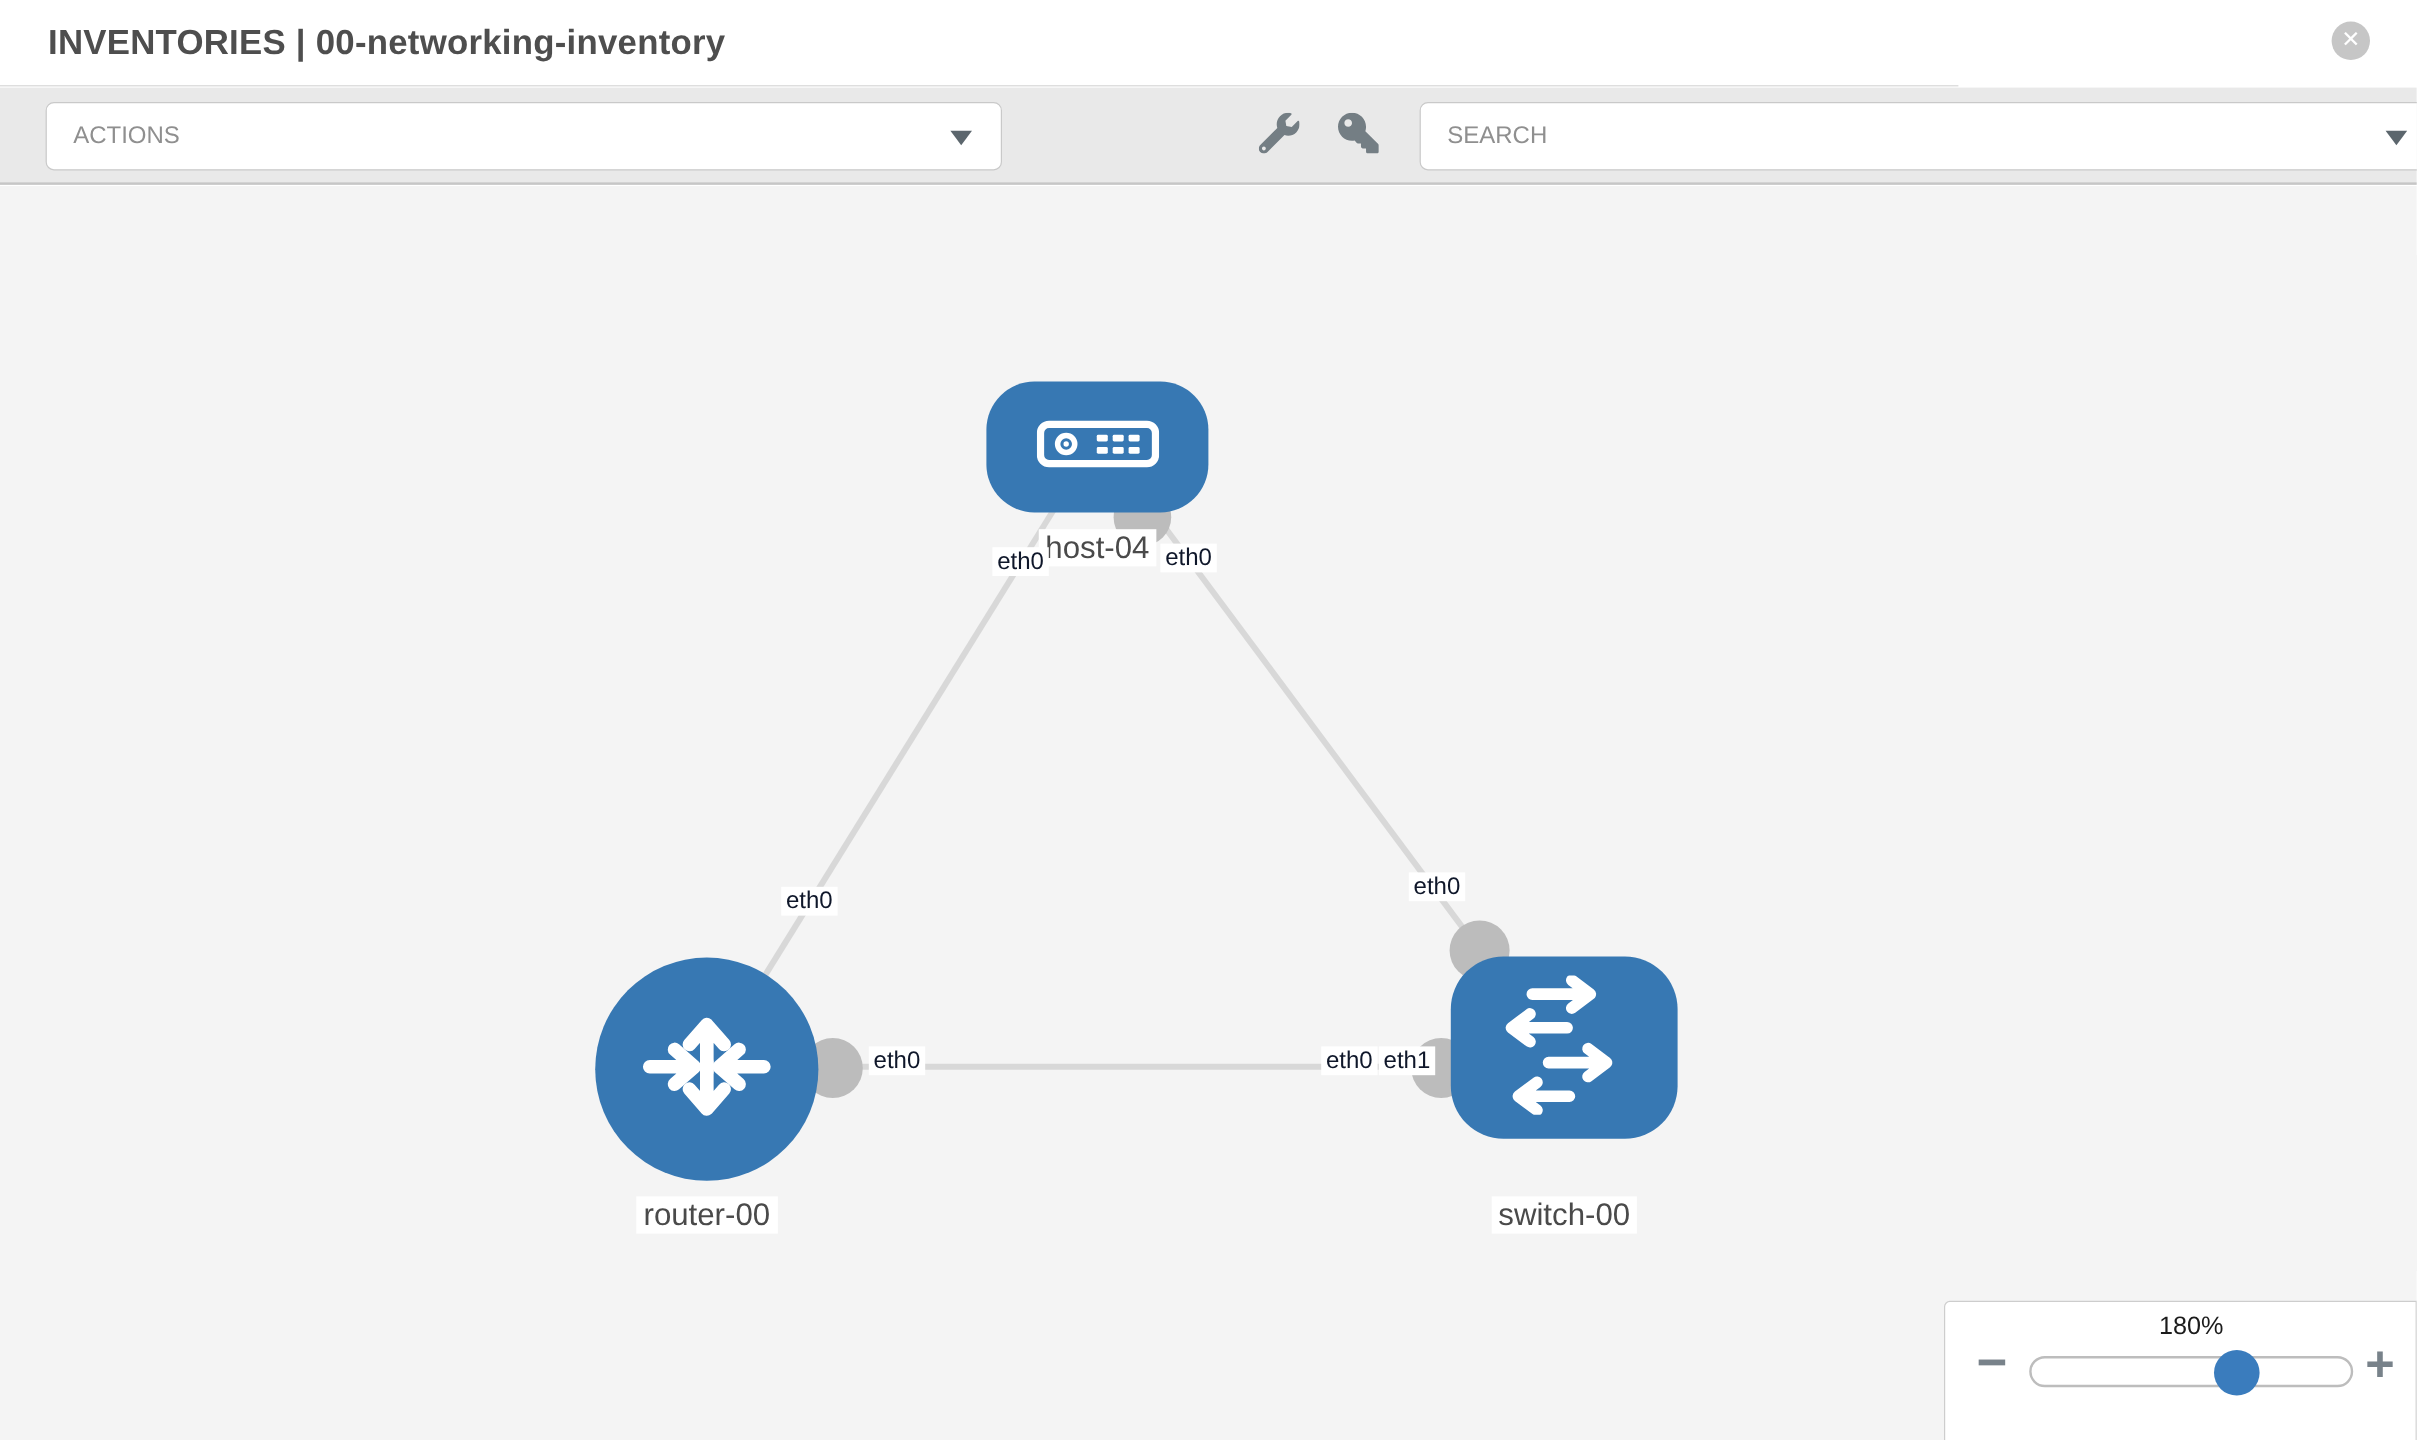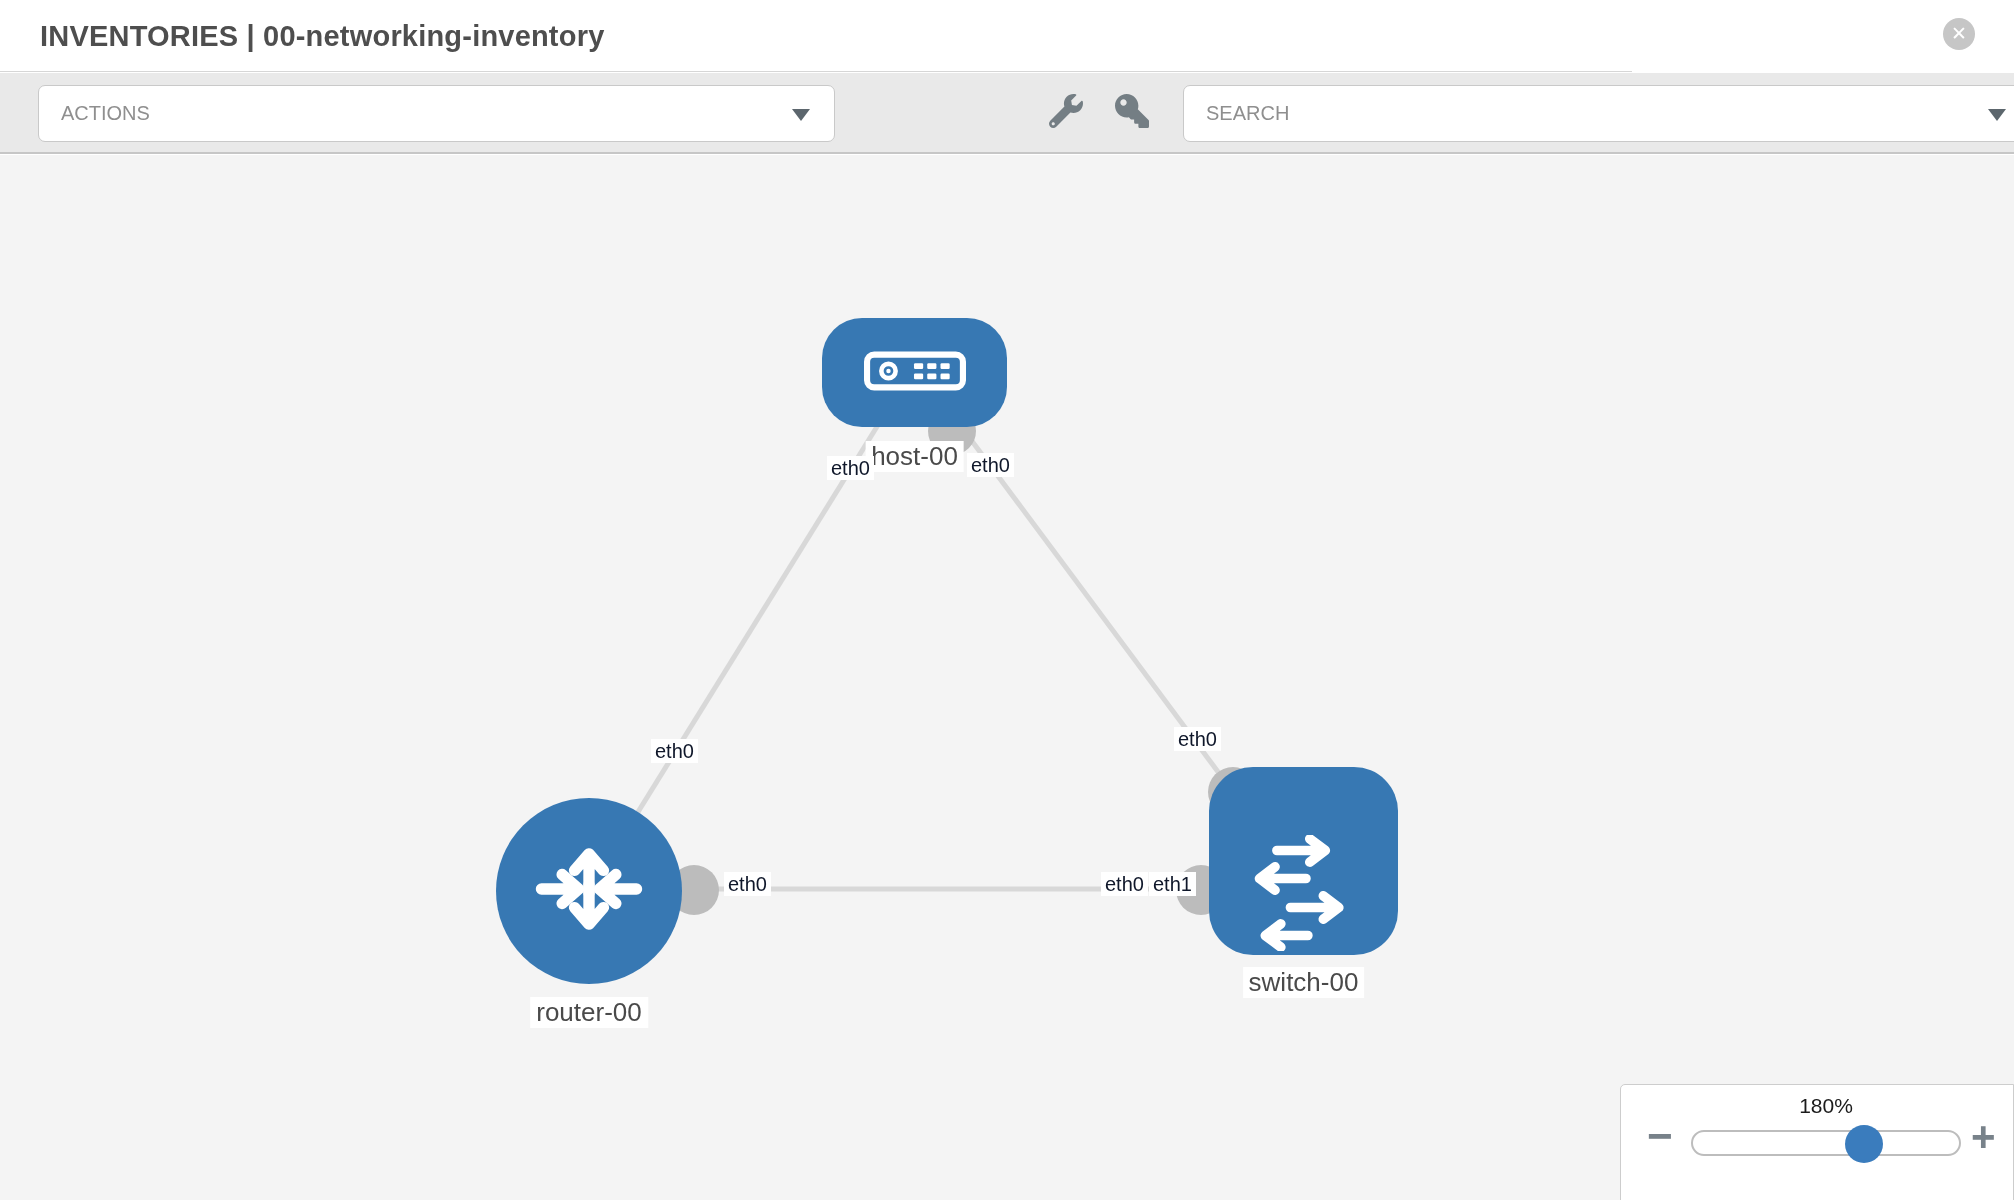--- a/index.html
+++ b/index.html
@@ -45,21 +45,21 @@
     background:#ffffff; color:#4a4a4a; font-size:26px; line-height:31px;
     padding:0 6px; white-space:nowrap; }
   .eth-label { position:absolute; background:#ffffff; color:#0f172a;
     font-size:20px; line-height:24px; padding:0 4px; white-space:nowrap; z-index:5; }
   .eth-over { z-index:6;margin-left:32px; }
 
   #node-host { left:822px; top:163px; width:185px; height:109px; border-radius:40px; }
   #node-host .node-label { top:123px; }
   #node-router { left:496px; top:643px; width:186px; height:186px; border-radius:50%; }
   #node-router .node-label { top:199px; }
-  #node-switch { left:1209px; top:612px; width:189px; height:188px; border-radius:44px;align-items:flex-end; }
+  #node-switch { left:1209px; top:642px; width:189px; height:152px; border-radius:44px; }
   #node-switch .node-label { top:200px; }
 
   #conn-host { left:928px; top:252px; width:48px; height:48px; }
   #conn-router { left:669px; top:710px; width:50px; height:50px; }
   #conn-switch-top { left:1208px; top:612px; width:50px; height:50px; }
   #conn-switch-left { left:1176px; top:710px; width:50px; height:50px; }
 
   #eth-host-left  { left:827px; top:301px; }
   #eth-host-right { left:967px; top:298px; }
   #eth-router-top { left:651px; top:584px; }
@@ -142,21 +142,21 @@
           <circle cx="24" cy="19" r="7" fill="none" stroke="#ffffff" stroke-width="4.5"></circle>
           <circle cx="24" cy="19" r="2.2" fill="#ffffff"></circle>
           <rect x="49" y="11.5" width="9" height="5.5" rx="1.2" fill="#ffffff"></rect>
           <rect x="62" y="11.5" width="9" height="5.5" rx="1.2" fill="#ffffff"></rect>
           <rect x="75" y="11.5" width="9" height="5.5" rx="1.2" fill="#ffffff"></rect>
           <rect x="49" y="21.5" width="9" height="5.5" rx="1.2" fill="#ffffff"></rect>
           <rect x="62" y="21.5" width="9" height="5.5" rx="1.2" fill="#ffffff"></rect>
           <rect x="75" y="21.5" width="9" height="5.5" rx="1.2" fill="#ffffff"></rect>
         </svg>
       </span>
-      <div class="node-label">host-00</div>
+      <div class="node-label">host-04</div>
     </div>
 
     <div class="node" id="node-router">
       <span>
         <svg width="124" height="124" viewBox="0 0 120 120" fill="none" stroke="#ffffff" stroke-width="11" stroke-linecap="round" stroke-linejoin="round">
           <path d="M60 64 V28 M46 42 L60 26 L74 42"></path>
           <path d="M60 56 V92 M46 78 L60 94 L74 78"></path>
           <path d="M14 60 H44 M34 46 L50 60 L34 74"></path>
           <path d="M106 60 H76 M86 46 L70 60 L86 74"></path>
         </svg>

